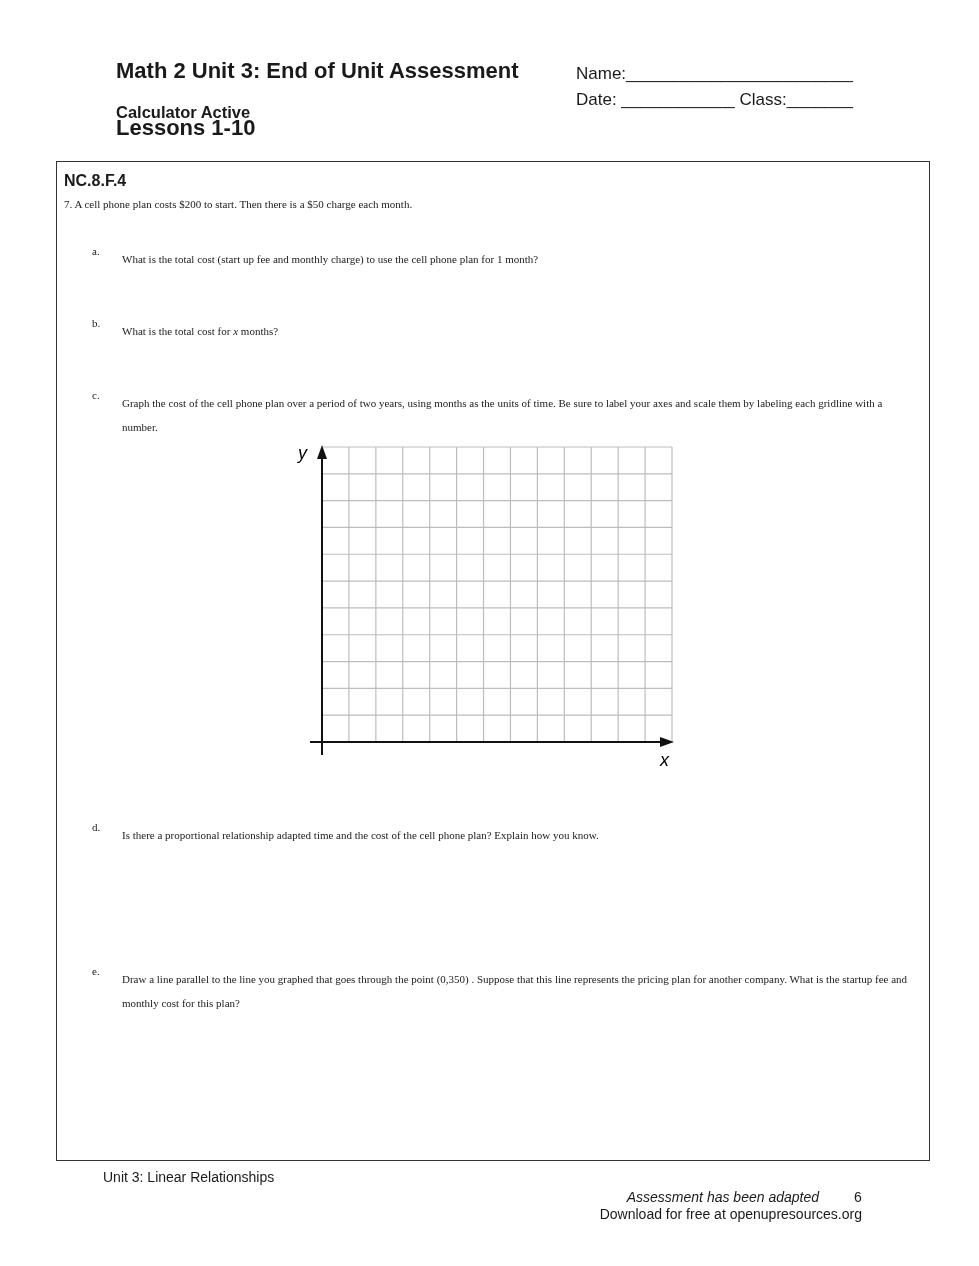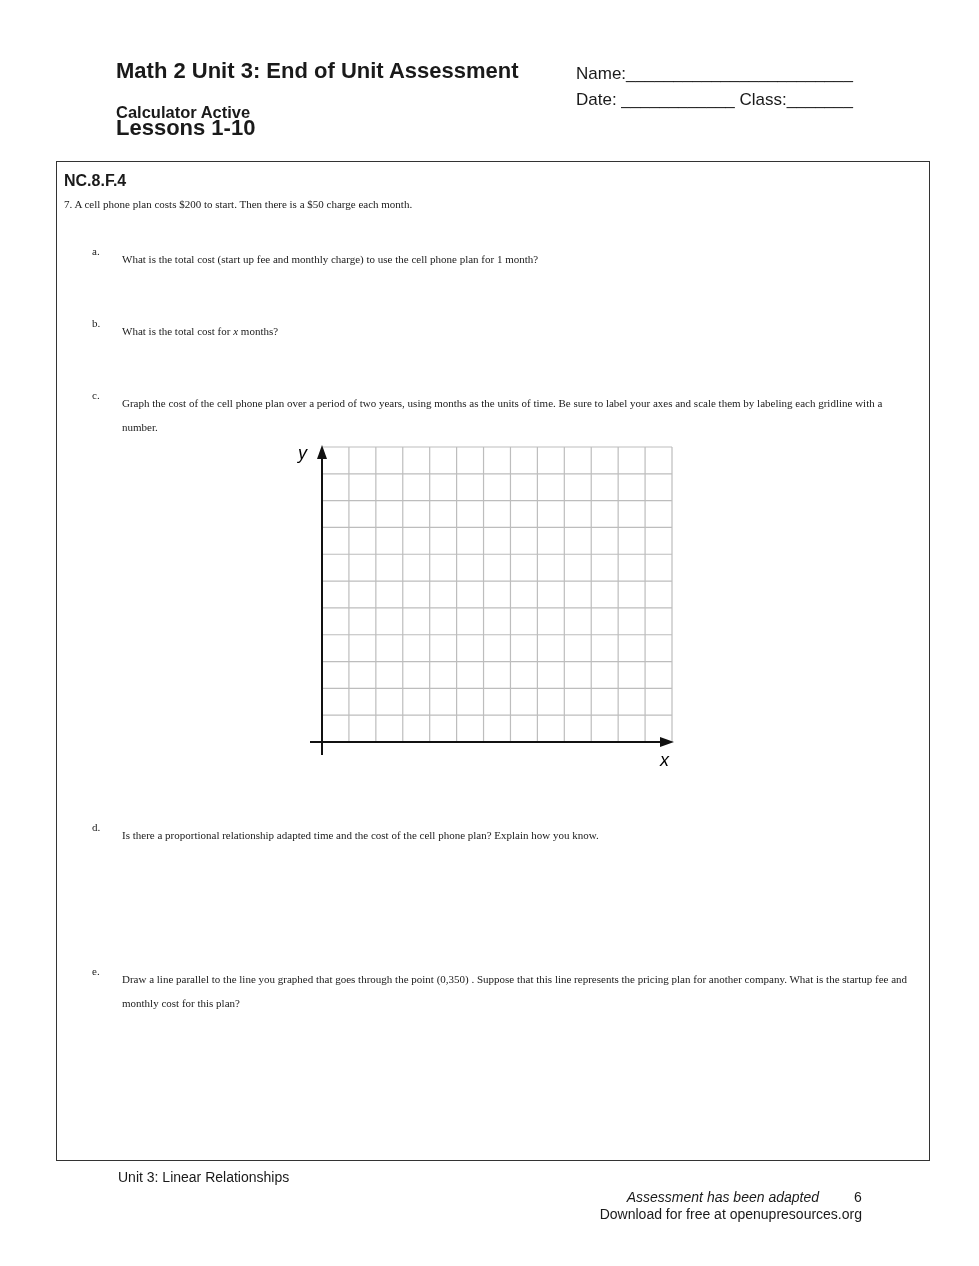--- a/index.html
+++ b/index.html
@@ -82,16 +82,16 @@
 
 <div class="abs q part" style="top:815px">
   <span class="lbl">d.</span>
   <span class="txt">Is there a proportional relationship adapted time and the cost of the cell phone plan? Explain how you know.</span>
 </div>
 <div class="abs q part" style="top:959px">
   <span class="lbl">e.</span>
   <span class="txt">Draw a line parallel to the line you graphed that goes through the point (0,350) . Suppose that this line represents the pricing plan for another company. What is the startup fee and monthly cost for this plan?</span>
 </div>
 
-<div class="abs sans footer" style="left:118px;top:1169px">Unit 3: Linear Relationships</div>
+<div class="abs sans footer" style="left:103px;top:1169px">Unit 3: Linear Relationships</div>
 <div class="abs sans footer" style="right:117px;top:1206px">Download for free at openupresources.org</div>
 <div class="abs sans footer" style="right:160px;top:1189px;font-style:italic">Assessment has been adapted</div>
 <div class="abs sans footer" style="left:854px;top:1189px">6</div>
 
 </body></html>

